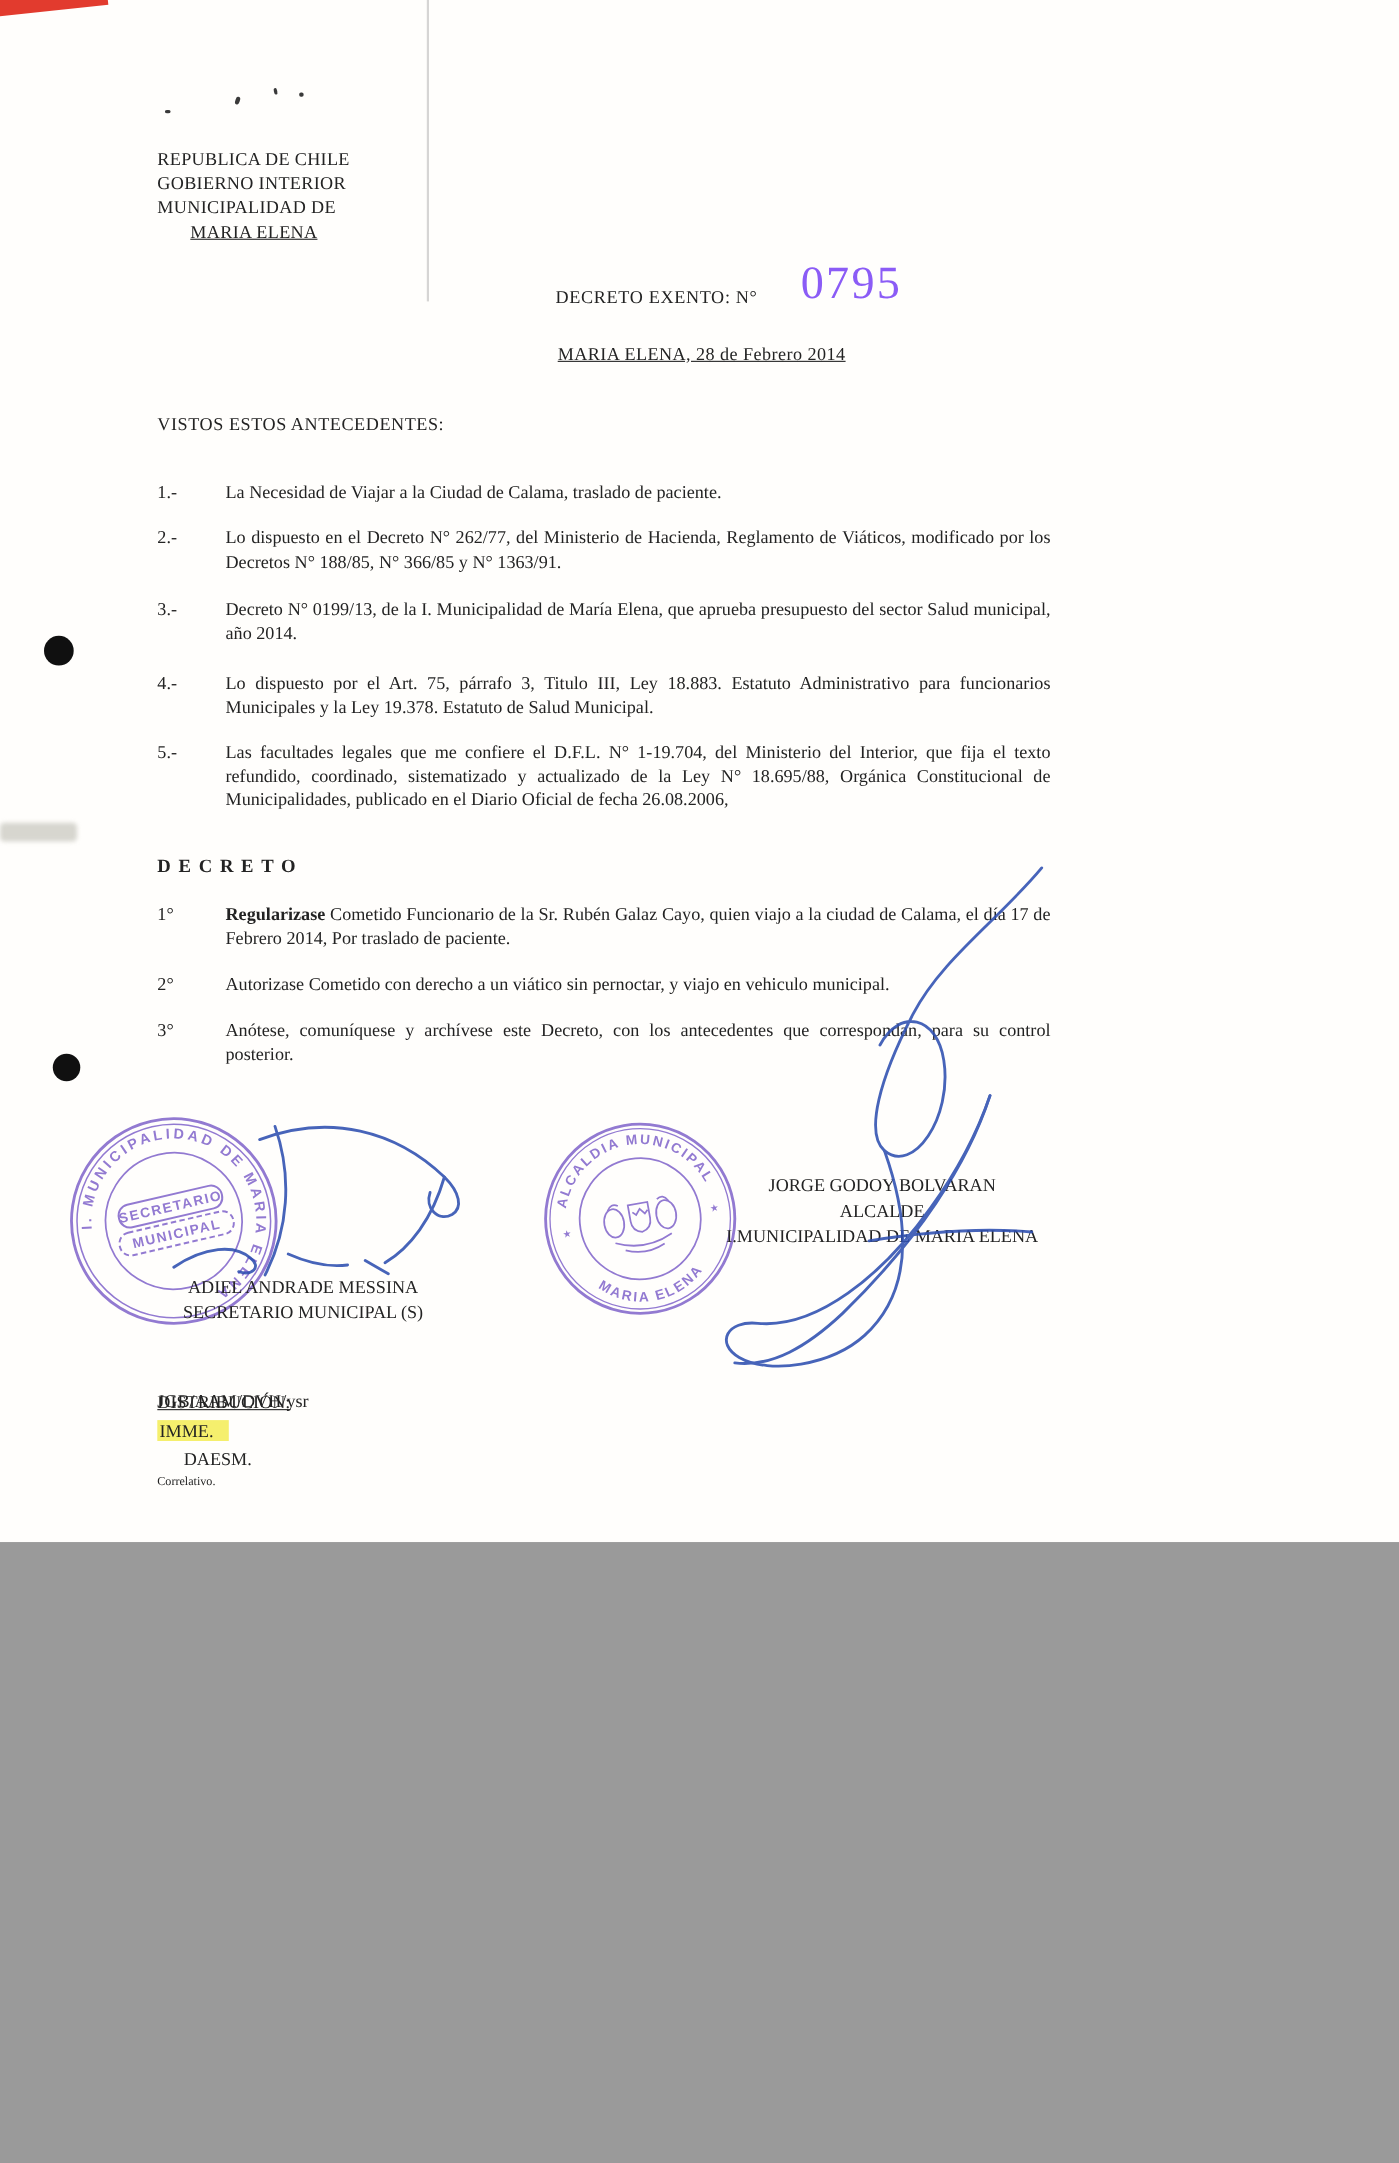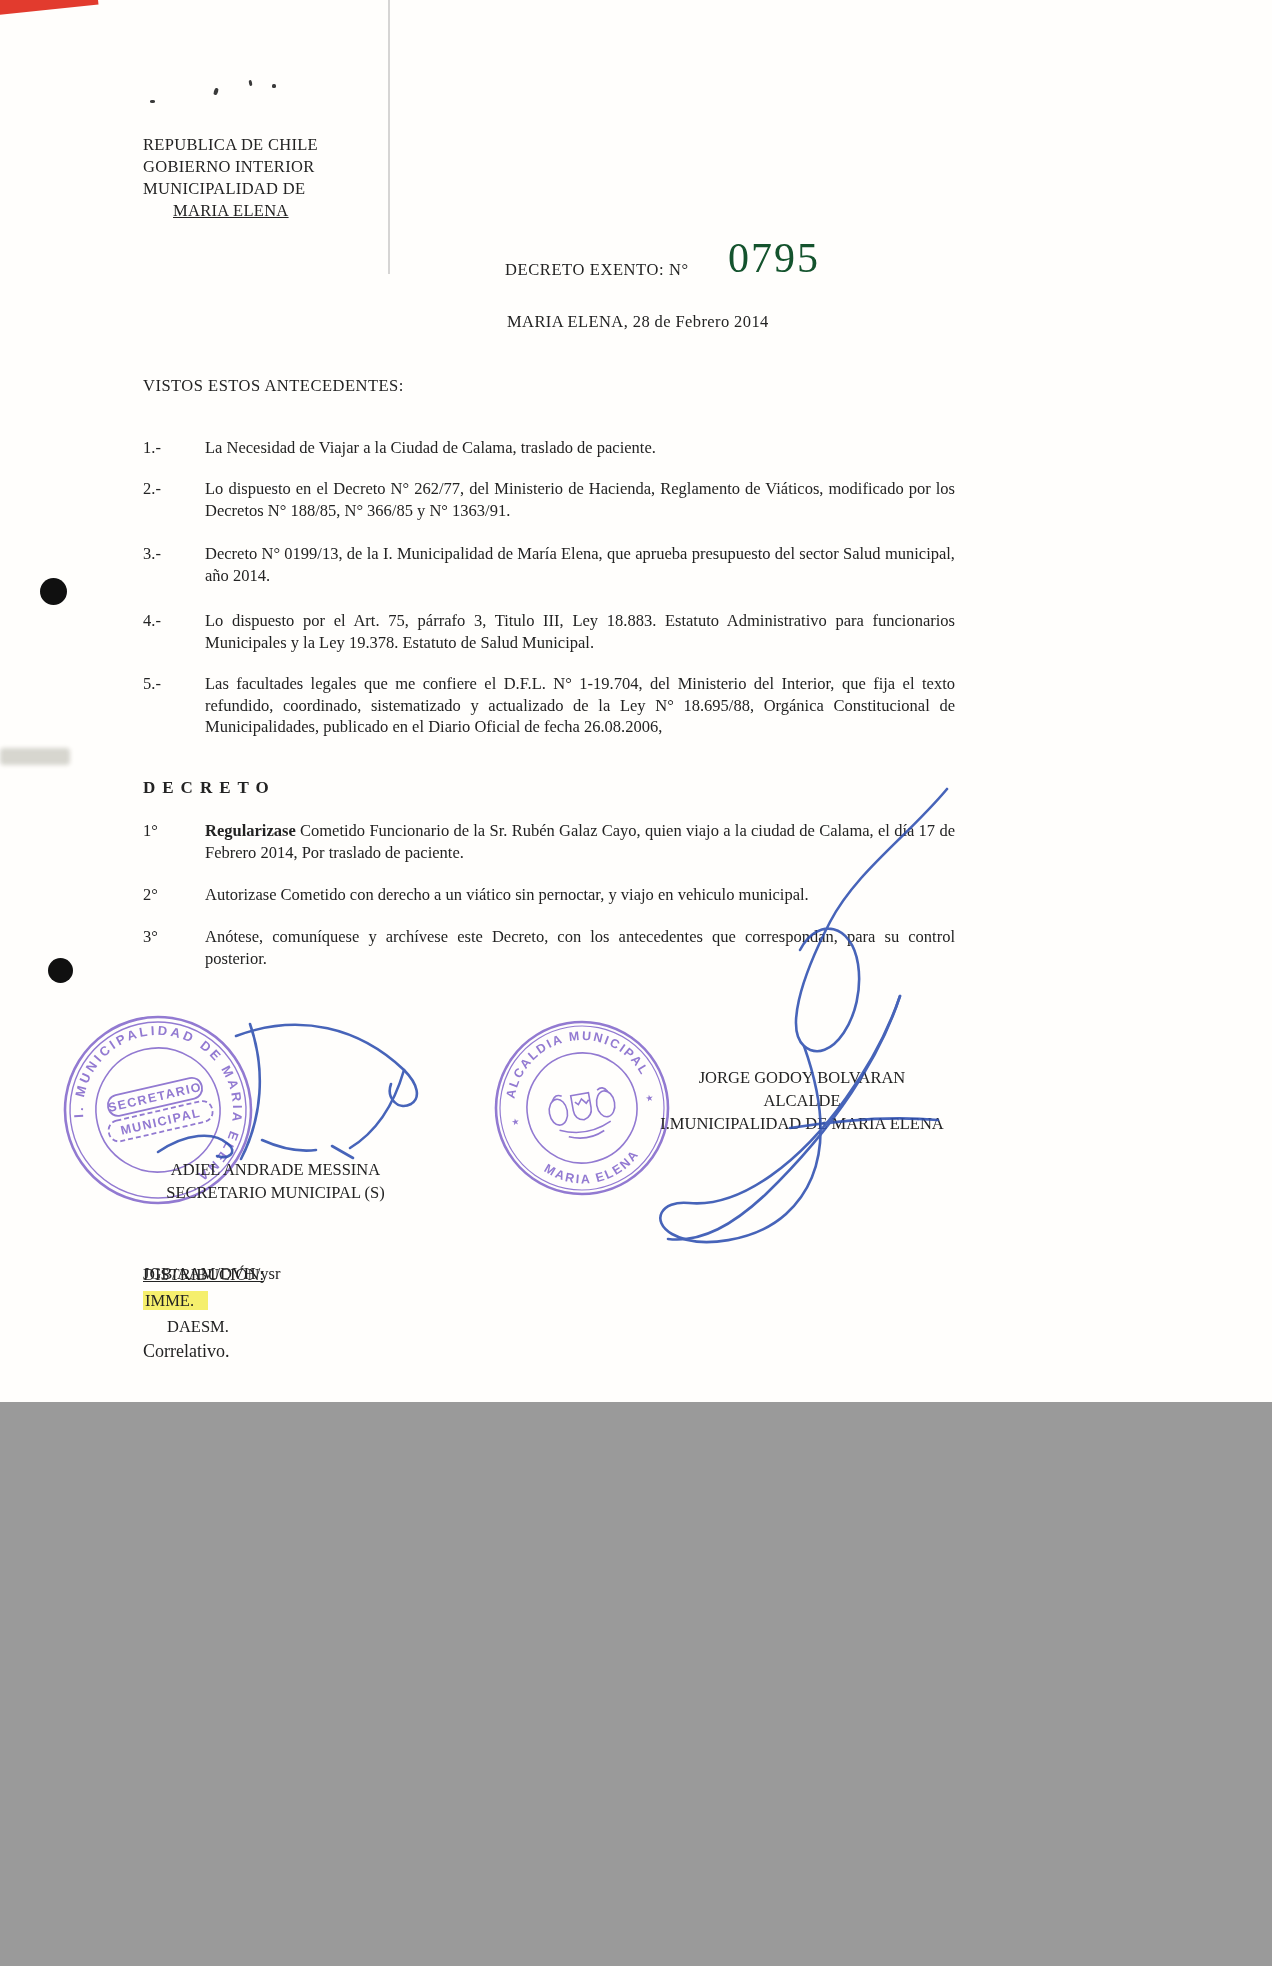--- a/index.html
+++ b/index.html
@@ -11,22 +11,22 @@
   }
   .abs { position:absolute; }
 
   
   .letterhead { left:143px; top:134px; font-size:16.5px; line-height:22px; letter-spacing:.3px; }
   .letterhead div { white-space:nowrap; }
   .letterhead .org-name { margin-left:30px; text-decoration:underline; }
 
   
   .decree-label  { left:505px; top:260px; font-size:16.5px; letter-spacing:.6px; }
-  .decree-number { left:728px; top:234px; font-size:42px; letter-spacing:2px; color:#14532d; }
-  .dateline      { left:507px; top:312px; font-size:16.5px; letter-spacing:.4px; }
+  .decree-number { left:728px; top:234px; font-size:42px; letter-spacing:2px; color:#8b5cf6; }
+  .dateline      { left:507px; top:312px; font-size:16.5px; letter-spacing:.4px;text-decoration:underline; }
 
   .vistos-heading { left:143px; top:376px; font-size:16.5px; letter-spacing:.5px; }
 
   
   .clause { left:143px; width:812px; display:flex; font-size:16.5px; line-height:21.5px; }
   .clause .num  { width:62px; flex:none; }
   .clause .body { flex:1; text-align:justify; }
   .clause .lead { font-weight:bold; }
 
   .decreto-heading { left:143px; top:778px; font-size:17px; font-weight:bold; letter-spacing:7px; }
@@ -35,21 +35,21 @@
   .alcalde-block { left:652px; top:1066px; width:300px; text-align:center; font-size:16.5px; line-height:23px; }
   .secretario-block { left:138px; top:1158px; width:275px; text-align:center; font-size:16.5px; line-height:23px; }
 
   
   .footer-line { left:143px; font-size:16.5px; }
   .footer-initials   { top:1240px;margin-top:24px; }
   .footer-dist       { top:1265px; text-decoration:underline; }
   .footer-imme       { top:1291px; }
   .footer-imme .hl   { background:#f5ef6d; padding:0 14px 0 2px; }
   .footer-daesm      { top:1317px;margin-left:24px; }
-  .footer-correl     { top:1341px; font-size:18px; }
+  .footer-correl     { top:1341px; font-size:11px; }
 
   
   .stamp { opacity:.88; }
   .stamp-left  { left:52px;  top:1004px; transform:rotate(-13deg); }
   .stamp-right { left:486px; top:1012px; transform:rotate(-10deg); }
   .stamp text { font-family:"Liberation Sans","DejaVu Sans",sans-serif; font-weight:bold; fill:#8468cc; }
 
   
   .ink-overlay { left:0; top:0; pointer-events:none; }
 

